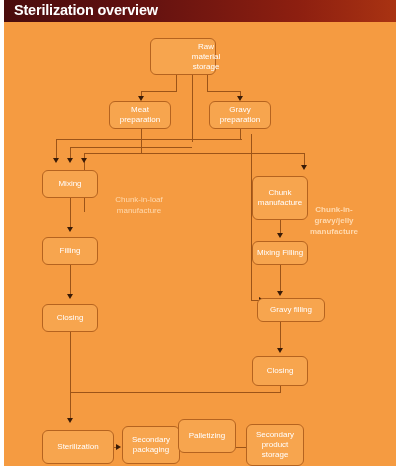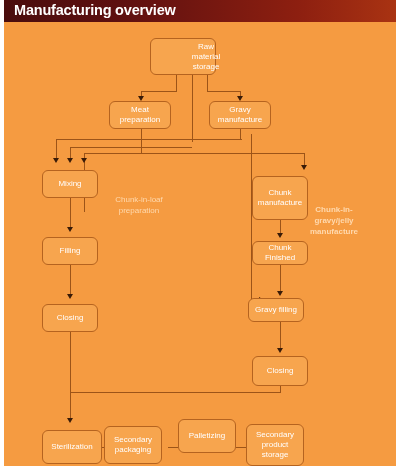--- a/index.html
+++ b/index.html
@@ -107,21 +107,21 @@
     border-bottom: 3.5px solid transparent;
     border-left: 5px solid #3a1c08;
   }
 </style>
 </head>
 <body>
 
 <div id="page">
 
   <div id="header-bar">
-    <div id="header-title">Manufacturing overview</div>
+    <div id="header-title">Sterilization overview</div>
   </div>
 
   <div id="canvas">
 
     <div class="ln lnv" style="left:172px; top:52px; height:18px;"></div>
     <div class="ln lnv" style="left:203px; top:52px; height:18px;"></div>
     <div class="ln lnh" style="left:137px; top:69px; width:36px;"></div>
     <div class="ln lnh" style="left:203px; top:69px; width:33px;"></div>
     <div class="ln lnv" style="left:137px; top:69px; height:8px;"></div>
     <div class="ln lnv" style="left:236px; top:69px; height:8px;"></div>
@@ -189,68 +189,68 @@
 
     <div class="node" style="left:146px; top:16px; width:66px; height:37px;padding-left:48px;">
       <span>Raw material storage</span>
     </div>
 
     <div class="node" style="left:105px; top:79px; width:62px; height:28px;">
       <span>Meat preparation</span>
     </div>
 
     <div class="node" style="left:205px; top:79px; width:62px; height:28px;">
-      <span>Gravy manufacture</span>
+      <span>Gravy preparation</span>
     </div>
 
     <div class="node" style="left:38px; top:148px; width:56px; height:28px;">
       <span>Mixing</span>
     </div>
 
     <div class="node" style="left:38px; top:215px; width:56px; height:28px;">
       <span>Filling</span>
     </div>
 
     <div class="node" style="left:38px; top:282px; width:56px; height:28px;">
       <span>Closing</span>
     </div>
 
     <div class="node" style="left:248px; top:154px; width:56px; height:44px;">
       <span>Chunk manufacture</span>
     </div>
 
     <div class="node" style="left:248px; top:219px; width:56px; height:24px;">
-      <span>Chunk Finished</span>
-    </div>
-
-    <div class="node" style="left:244px; top:276px; width:56px; height:24px;">
+      <span>Mixing Filling</span>
+    </div>
+
+    <div class="node" style="left:253px; top:276px; width:68px; height:24px;">
       <span>Gravy filling</span>
     </div>
 
     <div class="node" style="left:248px; top:334px; width:56px; height:30px;">
       <span>Closing</span>
     </div>
 
-    <div class="node" style="left:38px; top:408px; width:60px; height:34px;">
+    <div class="node" style="left:38px; top:408px; width:72px; height:34px;">
       <span>Sterilization</span>
     </div>
 
-    <div class="node" style="left:100px; top:404px; width:58px; height:38px;">
+    <div class="node" style="left:118px; top:404px; width:58px; height:38px;">
       <span>Secondary packaging</span>
     </div>
 
     <div class="node" style="left:174px; top:397px; width:58px; height:34px;text-align:center;">
       <span>Palletizing</span>
     </div>
 
     <div class="node" style="left:242px; top:402px; width:58px; height:42px;">
       <span>Secondary product storage</span>
     </div>
 
     <div class="caption" style="left:92px; top:172px; width:86px;">Chunk-in-loaf
-preparation</div>
+manufacture</div>
 
     <div class="caption" style="left:292px; top:182px; width:76px;font-weight:bold;">Chunk-in-
 gravy/jelly
 manufacture</div>
 
   </div>
 </div>
 
 </body></html>

